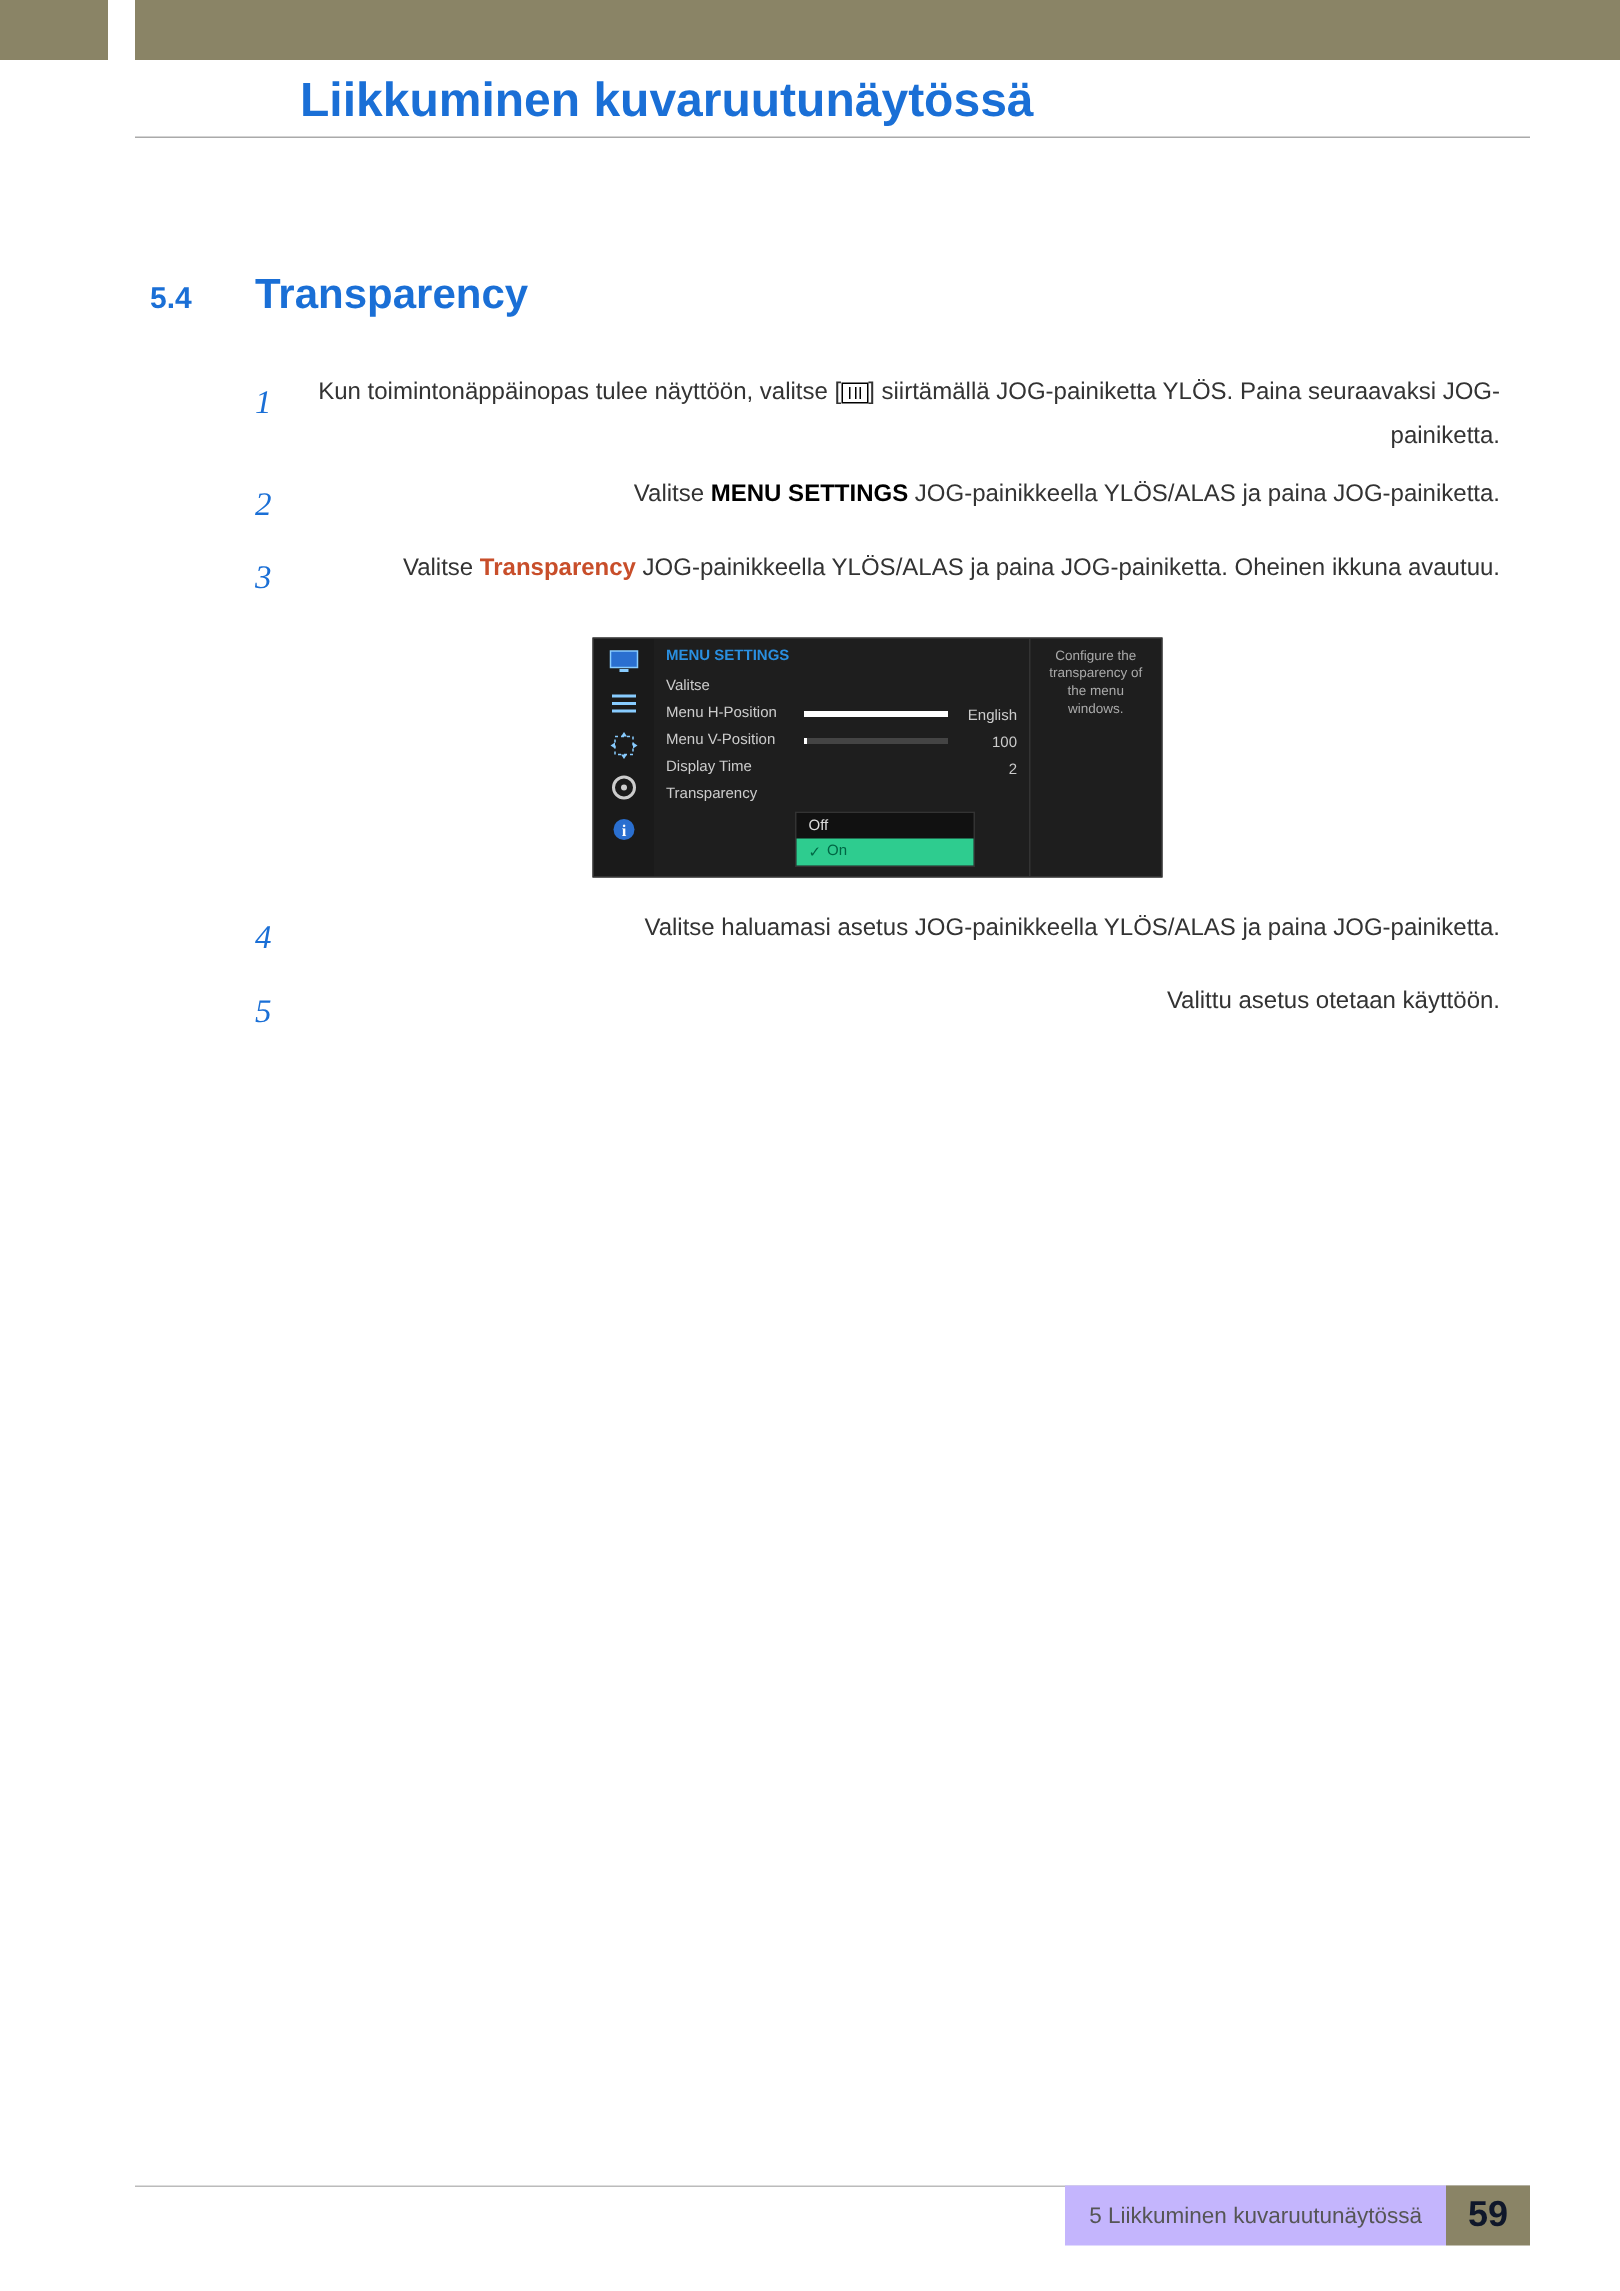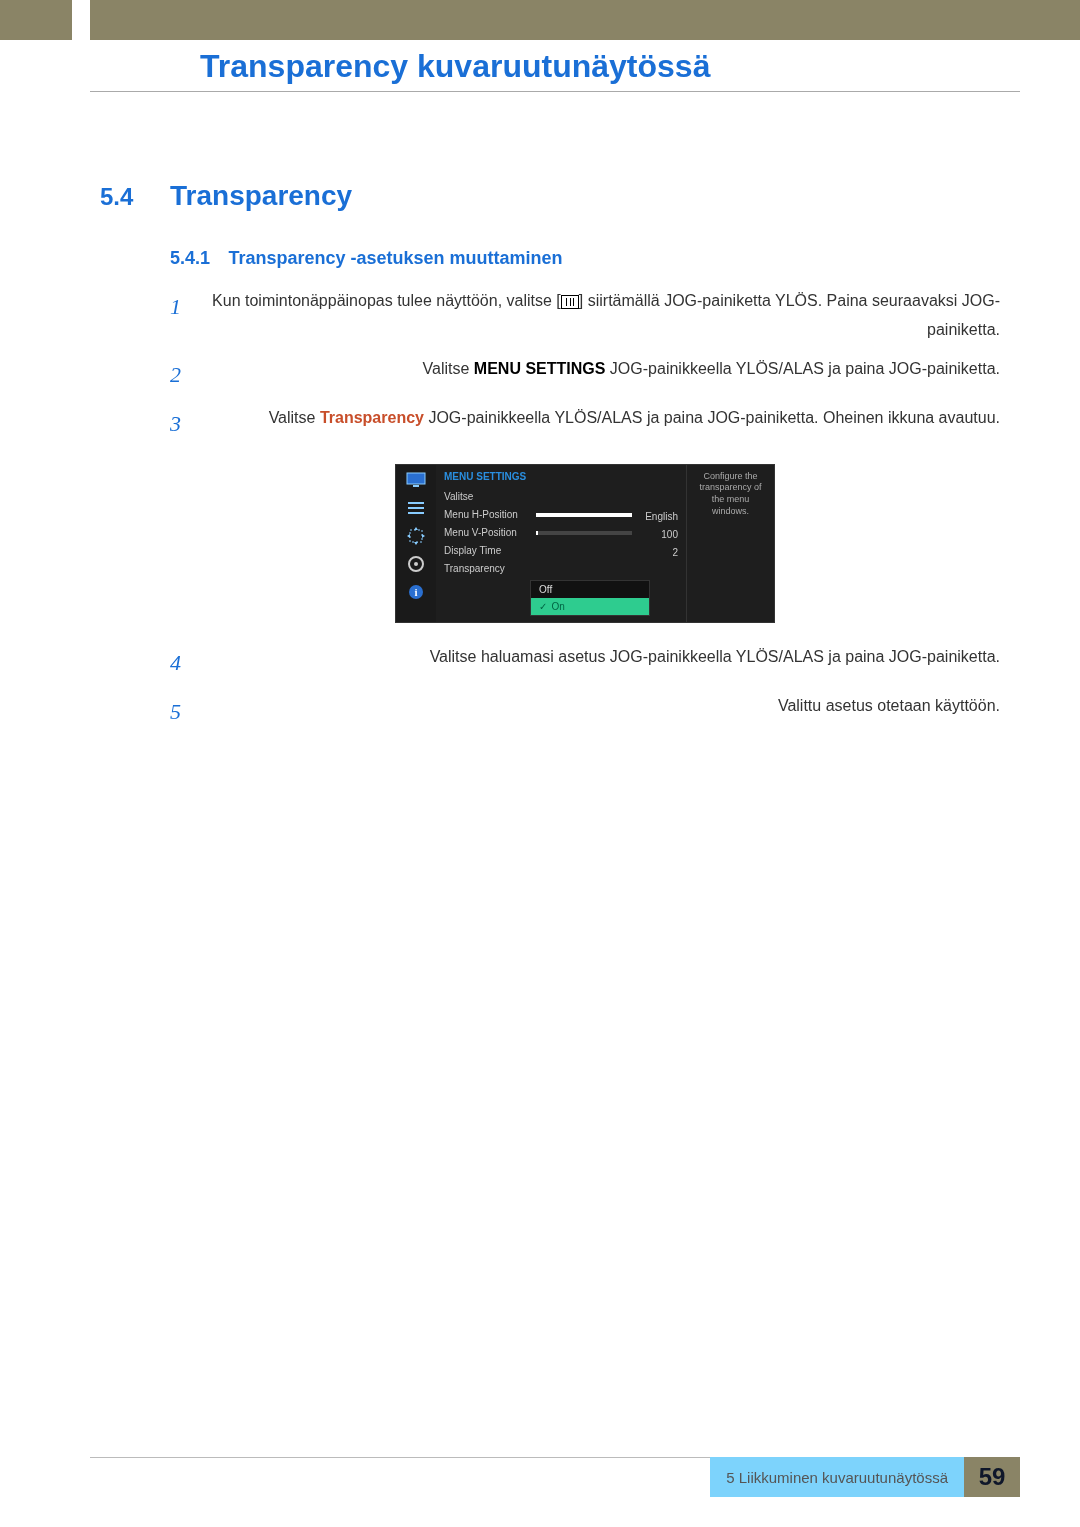--- a/index.html
+++ b/index.html
@@ -44,21 +44,21 @@
     left: 100px;
     right: 80px;
   }
   .section-row {
     display: flex;
     align-items: baseline;
     margin-bottom: 36px;
   }
   .section-num {
     color: #1a6fd6;
-    font-size: 24px;
+    font-size: 20px;
     font-weight: bold;
     width: 70px;
   }
   .section-title {
     color: #1a6fd6;
     font-size: 28px;
     font-weight: bold;
   }
   .body-text {
     margin-left: 70px;
@@ -213,21 +213,21 @@
   }
   .footer-stripe {
     position: absolute;
     bottom: 30px;
     left: 90px;
     right: 60px;
     height: 40px;
     border-top: 1px solid #bbb;
   }
   .footer-text {
-    background: #7dd3fc;
+    background: #c4b5fd;
     color: #555;
     font-size: 15px;
     padding: 10px 16px;
     display: flex;
     align-items: center;
   }
   .footer-page {
     background: #8a8466;
     color: #0f172a;
     font-size: 24px;
@@ -239,35 +239,31 @@
   }
   .check-mark { color: #064; font-size: 10px; }
 </style>
 </head>
 <body>
 
 <div class="top-stripe"></div>
 <div class="left-stripe"></div>
 
 <div class="header">
-  <div class="header-title">Transparency kuvaruutunäytössä</div>
+  <div class="header-title">Liikkuminen kuvaruutunäytössä</div>
 </div>
 
 <div class="content">
 
   <div class="section-row">
     <div class="section-num">5.4</div>
     <div class="section-title">Transparency</div>
   </div>
 
 
-  <div class="subsection-row">
-    <span class="subsection-num">5.4.1</span>
-    <span class="subsection-title">Transparency -asetuksen muuttaminen</span>
-  </div>
 
   <div class="steps">
 
     <div class="step">
       <div class="step-num">1</div>
       <div class="step-text">
         <span>Kun toimintonäppäinopas tulee näyttöön, valitse [</span><span class="inline-icon"><span class="mid"></span></span><span>] siirtämällä JOG-painiketta YLÖS. Paina seuraavaksi JOG-painiketta.</span>
       </div>
     </div>
 

